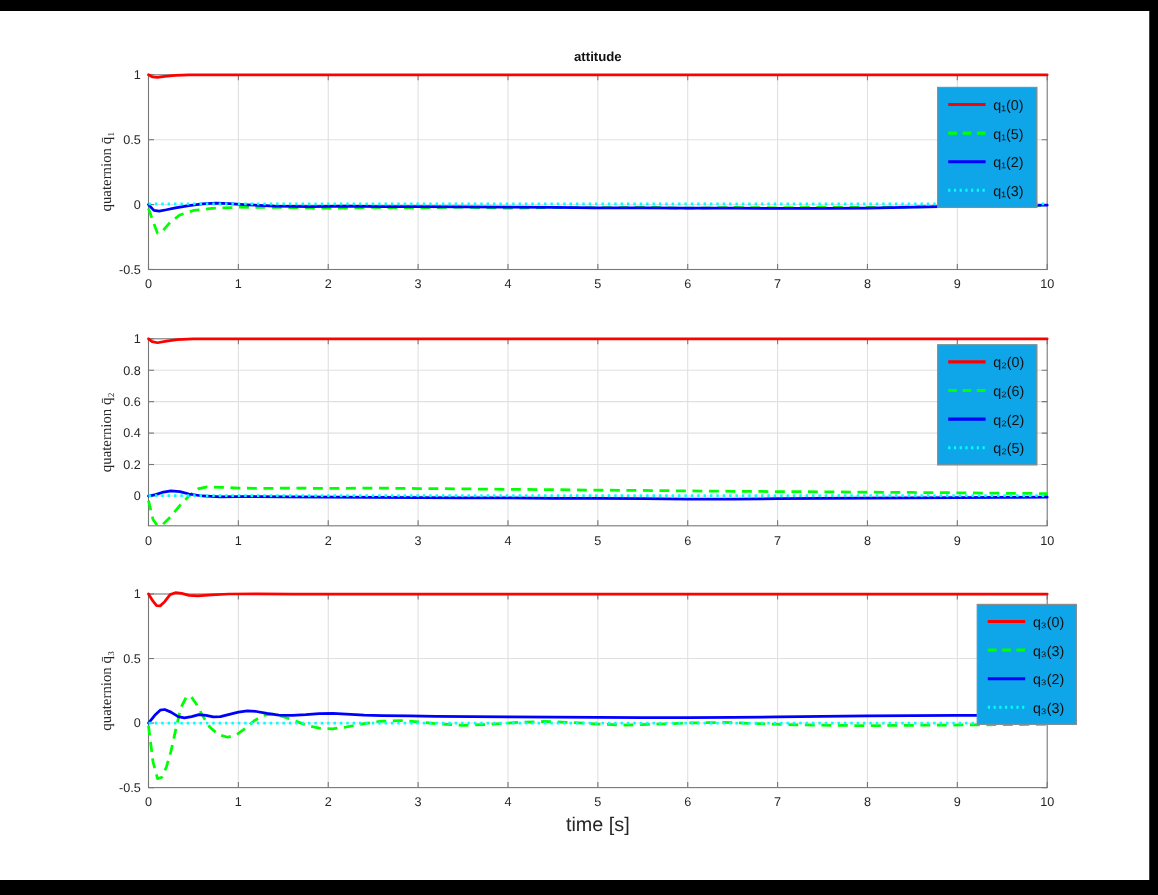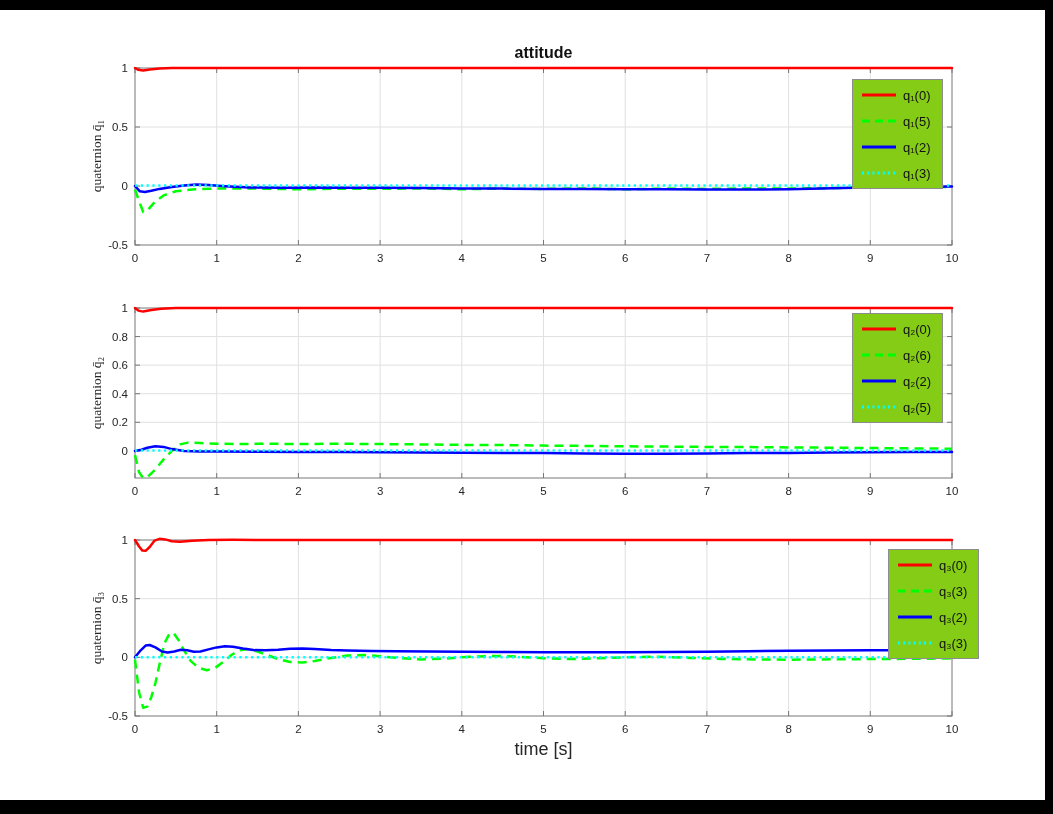--- a/index.html
+++ b/index.html
@@ -8,36 +8,36 @@
     font-family:"Liberation Sans", sans-serif;overflow:hidden;
   }
   #paper{position:absolute;left:0;top:10px;width:1045px;height:790px;background:#fff;}
   #plot-svg{position:absolute;left:0;top:0;width:1053px;height:814px;}
   .bar{position:absolute;background:#000;z-index:30;}
   #bar-top{left:0;top:0;width:1053px;height:10px;}
   #bar-bottom{left:0;top:800px;width:1053px;height:14px;}
   #bar-right{left:1045px;top:0;width:8px;height:814px;}
   .fig-title{
     position:absolute;left:135px;width:817px;top:44px;text-align:center;
-    font-size:16px;font-weight:bold;color:#111;z-index:5;
+    font-size:12px;font-weight:bold;color:#111;z-index:5;
   }
   .x-label{
     position:absolute;left:135px;width:817px;top:739px;text-align:center;
     font-size:18px;color:#262626;z-index:5;
   }
   .y-label{
     position:absolute;left:97px;width:220px;text-align:center;
     font-family:"Liberation Serif", serif;font-size:13.5px;color:#262626;
     transform:translate(-50%,-50%) rotate(-90deg);z-index:5;white-space:nowrap;
   }
   #ylabel-1{top:156px;}
   #ylabel-2{top:393px;}
   #ylabel-3{top:628px;}
   .legend{
-    position:absolute;left:852px;width:91px;background:#84cc16;
+    position:absolute;left:852px;width:91px;background:#0ea5e9;
     border:1px solid #8c8c8c;z-index:10;box-sizing:border-box;padding:2px 0;
   }
   #legend-1{top:79px;}
   #legend-2{top:313px;}
   #legend-3{top:549px;margin-left:36px;}
   .legend-row{display:flex;align-items:center;height:26px;padding-left:7px;}
   .legend-row svg{flex:0 0 auto;}
   .legend-label{margin-left:5px;font-size:13px;color:#111;white-space:nowrap;}
   .sw-line{fill:none;stroke-width:2.8px;}
   .sw-dashed{stroke-dasharray:8 5;}

